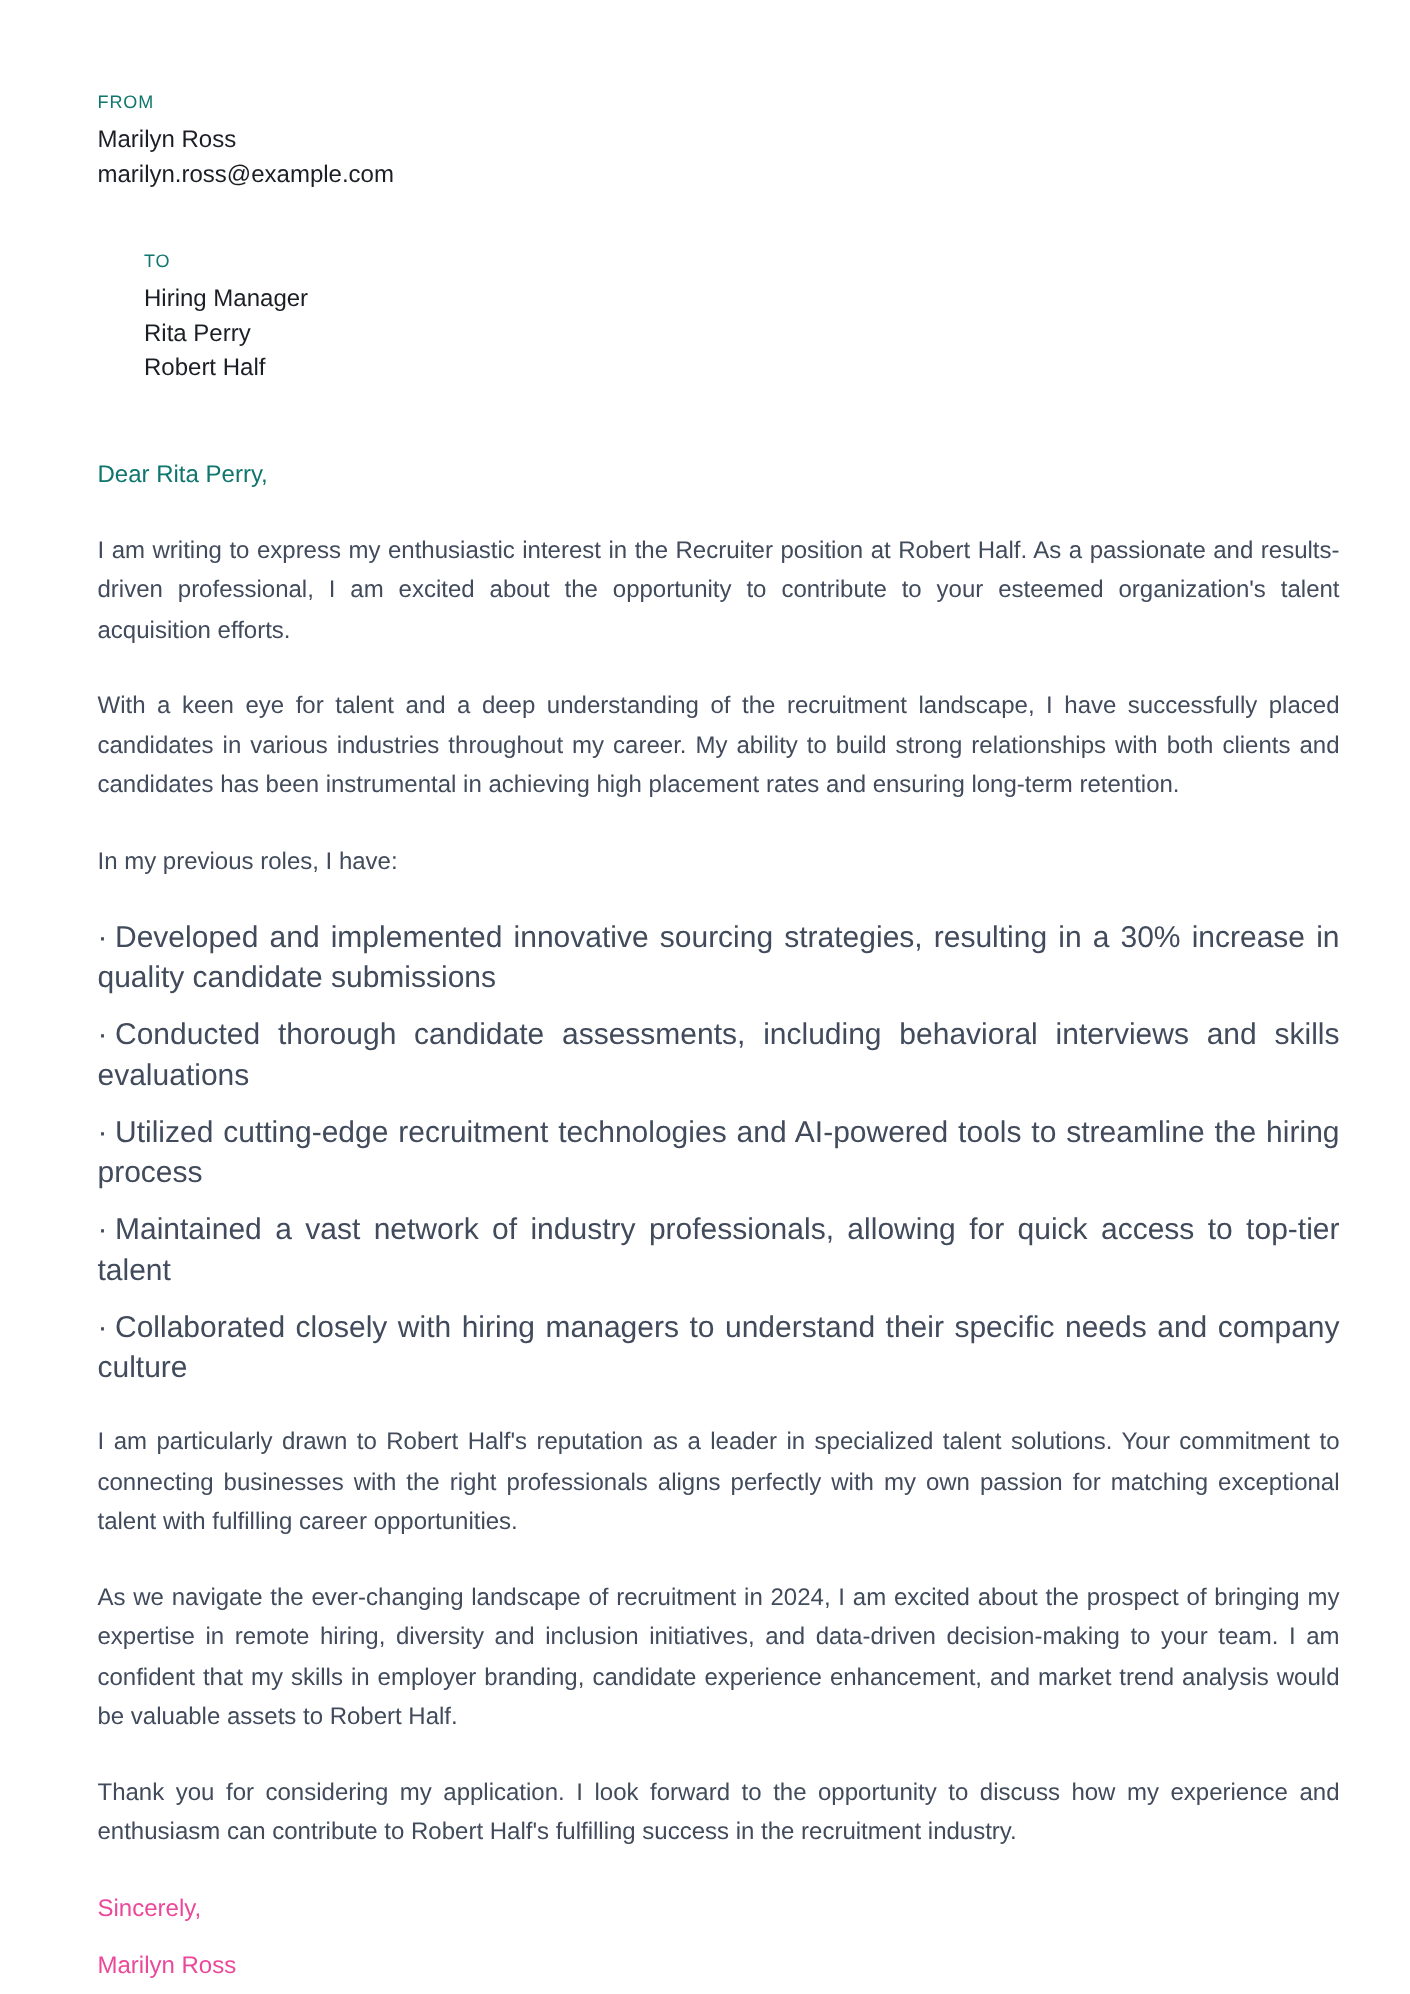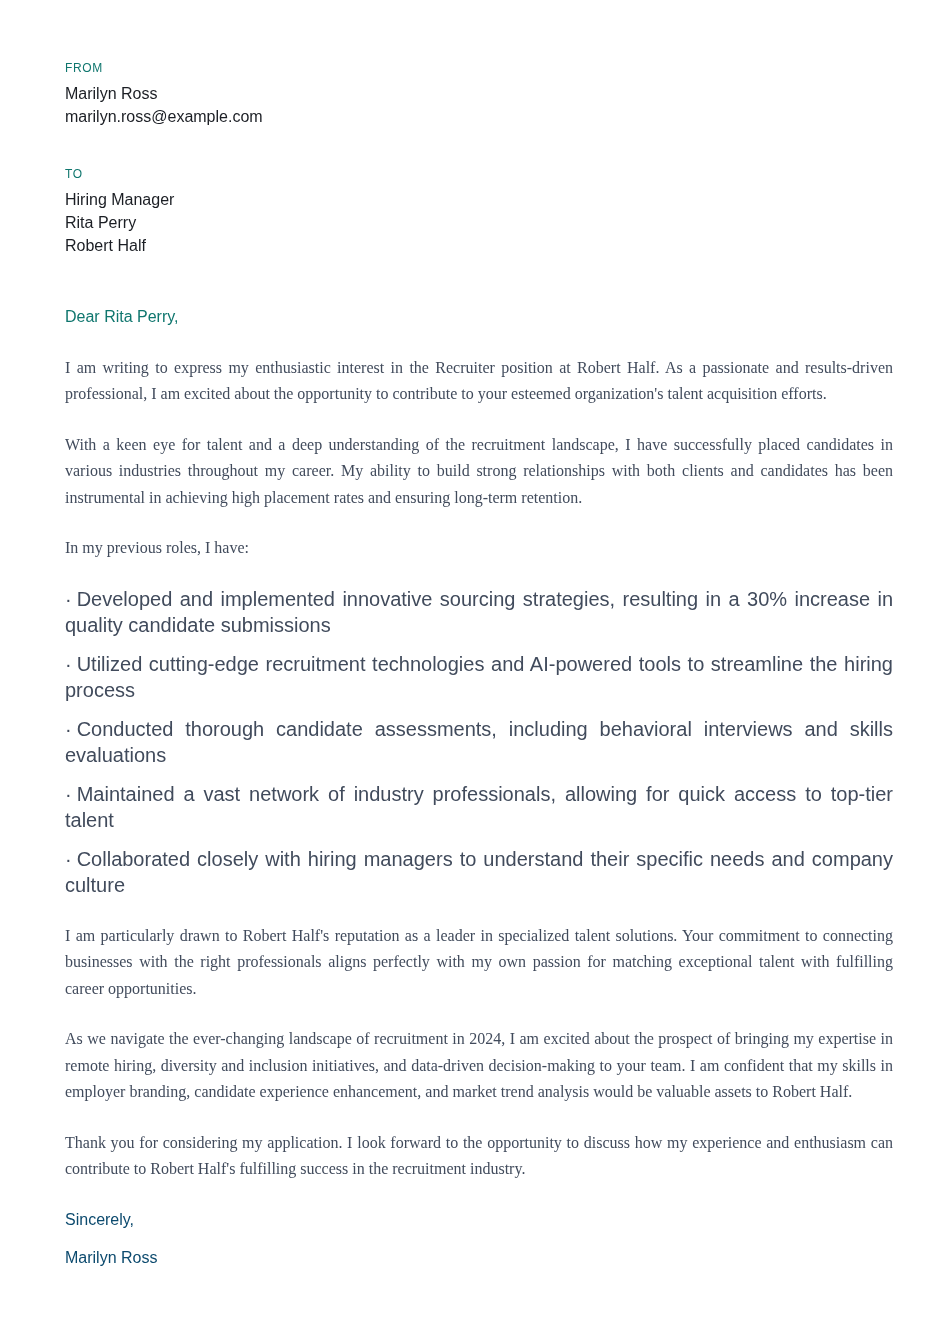--- a/index.html
+++ b/index.html
@@ -21,49 +21,48 @@
     line-height: 16px;
     color: #0f766e;
     letter-spacing: 0.6px;
     margin-bottom: 6px;
   }
   .addr-line {
     font-size: 16px;
     line-height: 23px;
     color: #1b1e24;
   }
-  .to-block { margin-top: 38px; }
+  .to-block { margin-top: 38px; margin-left: 31px; }
 
   .salutation {
     margin-top: 47px;
     font-size: 16px;
     line-height: 26.5px;
     color: #0f766e;
   }
   .para {
     margin: 24px 0;
     font-size: 16px;
     line-height: 26.5px;
     color: #414b5c;
     text-align: justify;
-    font-family: Liberation Serif, serif;
   }
   .bullet {
     margin: 12px 0;
     font-size: 20px;
     line-height: 26.5px;
     color: #414b5c;
     text-align: justify;
   }
   .bullet .marker { margin-right: 5px; }
   .closing-line {
     margin: 12px 0;
     font-size: 16px;
     line-height: 26.5px;
-    color: #0c4a6e;
+    color: #ec4899;
   }
   .signoff { margin-top: 24px; }
 </style>
 </head>
 <body>
 
 <div class="page">
   <div class="content">
 
     <div class="from-block">
@@ -82,22 +81,22 @@
     <div class="salutation">Dear Rita Perry,</div>
 
     <p class="para">I am writing to express my enthusiastic interest in the Recruiter position at Robert Half. As a passionate and results-driven professional, I am excited about the opportunity to contribute to your esteemed organization's talent acquisition efforts.</p>
 
     <p class="para">With a keen eye for talent and a deep understanding of the recruitment landscape, I have successfully placed candidates in various industries throughout my career. My ability to build strong relationships with both clients and candidates has been instrumental in achieving high placement rates and ensuring long-term retention.</p>
 
     <p class="para">In my previous roles, I have:</p>
 
     <div>
       <p class="bullet"><span class="marker">·</span><span>Developed and implemented innovative sourcing strategies, resulting in a 30% increase in quality candidate submissions</span></p>
+      <p class="bullet"><span class="marker">·</span><span>Conducted thorough candidate assessments, including behavioral interviews and skills evaluations</span></p>
       <p class="bullet"><span class="marker">·</span><span>Utilized cutting-edge recruitment technologies and AI-powered tools to streamline the hiring process</span></p>
-      <p class="bullet"><span class="marker">·</span><span>Conducted thorough candidate assessments, including behavioral interviews and skills evaluations</span></p>
       <p class="bullet"><span class="marker">·</span><span>Maintained a vast network of industry professionals, allowing for quick access to top-tier talent</span></p>
       <p class="bullet"><span class="marker">·</span><span>Collaborated closely with hiring managers to understand their specific needs and company culture</span></p>
     </div>
 
     <p class="para">I am particularly drawn to Robert Half's reputation as a leader in specialized talent solutions. Your commitment to connecting businesses with the right professionals aligns perfectly with my own passion for matching exceptional talent with fulfilling career opportunities.</p>
 
     <p class="para">As we navigate the ever-changing landscape of recruitment in 2024, I am excited about the prospect of bringing my expertise in remote hiring, diversity and inclusion initiatives, and data-driven decision-making to your team. I am confident that my skills in employer branding, candidate experience enhancement, and market trend analysis would be valuable assets to Robert Half.</p>
 
     <p class="para">Thank you for considering my application. I look forward to the opportunity to discuss how my experience and enthusiasm can contribute to Robert Half's fulfilling success in the recruitment industry.</p>
 

